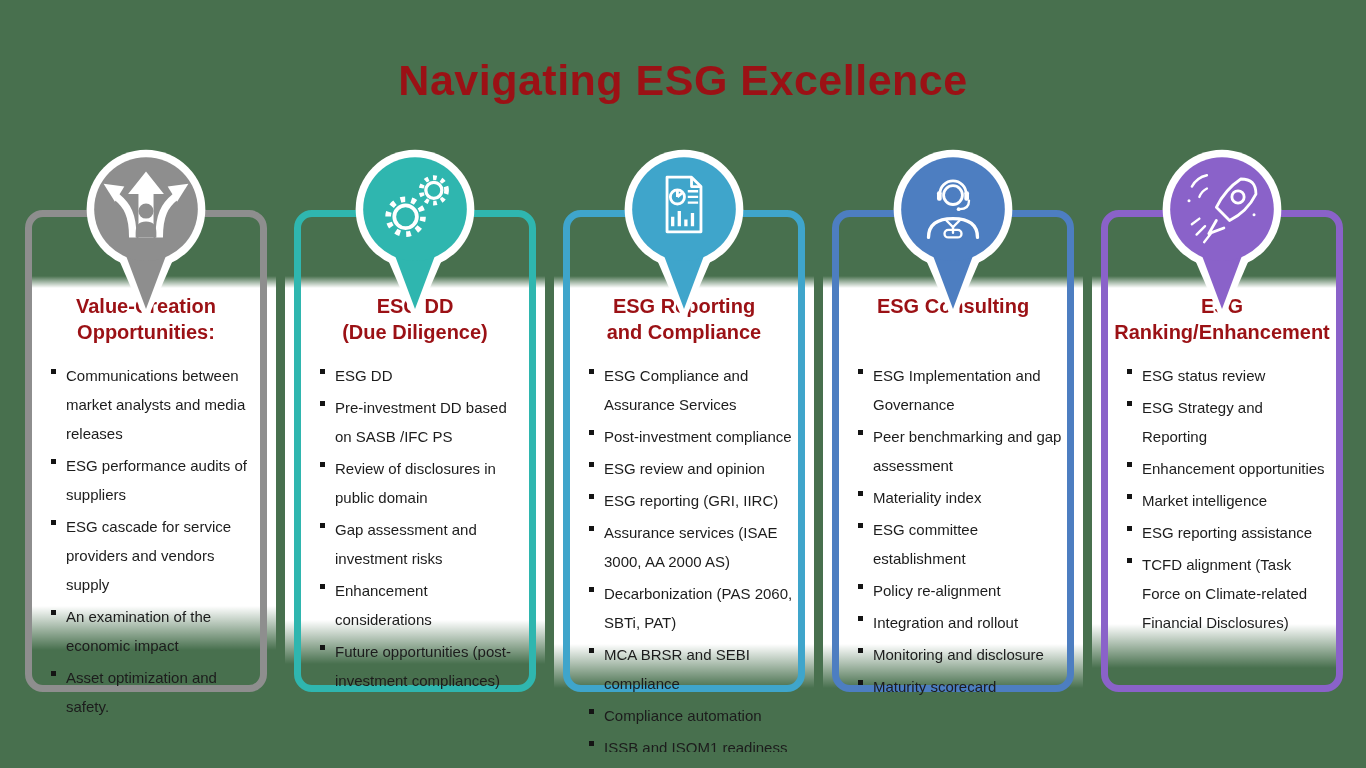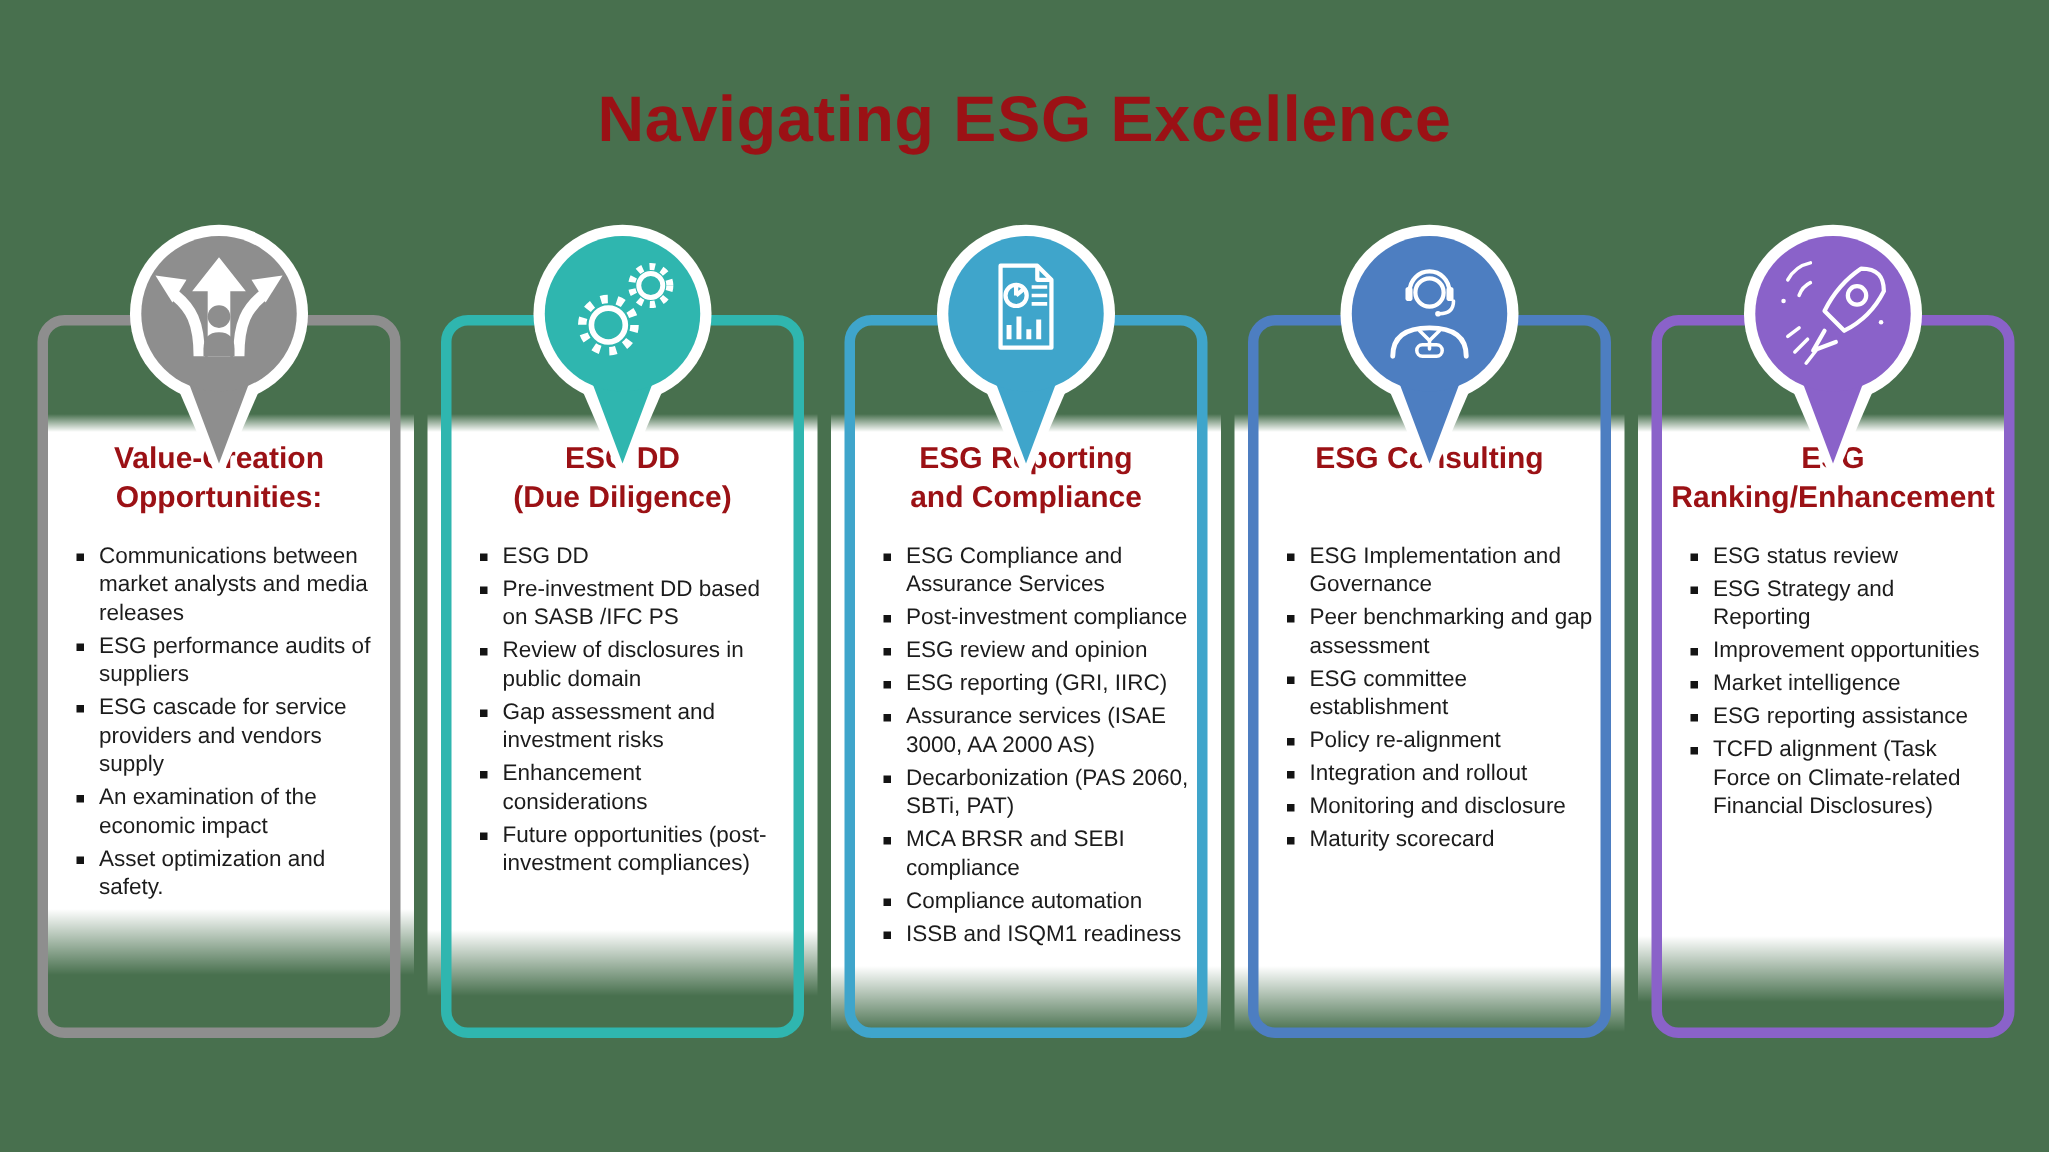--- a/index.html
+++ b/index.html
@@ -43,21 +43,21 @@
   .heading {
     margin:76px 4px 0; min-height:52px;
     text-align:center; font-size:20px; line-height:26px; font-weight:bold;
     color:#9B1115;
   }
   .heading span { display:block; }
 
   .bullets { margin:16px 0 0; padding:0 4px 0 14px; list-style:none; }
   .bullets li {
     position:relative; padding-left:20px; margin-bottom:3px;
-    font-size:15px; line-height:19px; font-weight:500; color:#1C1C1C;
+    font-size:15px; line-height:29px; font-weight:500; color:#1C1C1C;
   }
   .bullets li::before {
     content:""; position:absolute; left:5px; top:8px;
     width:5px; height:5px; background:#141414;
   }
 
   .pin {
     position:absolute; top:-63px; left:50%; transform:translateX(-50%);
     z-index:4; width:132px; height:179px;
   }
@@ -200,20 +200,21 @@
       </svg>
     </div>
     <div class="content">
       <div class="heading">
         <span>ESG Consulting</span>
         <span></span>
       </div>
       <ul class="bullets">
         <li>ESG Implementation and Governance</li>
         <li>Peer benchmarking and gap assessment</li>
+        <li>Materiality index</li>
         <li>ESG committee establishment</li>
         <li>Policy re-alignment</li>
         <li>Integration and rollout</li>
         <li>Monitoring and disclosure</li>
         <li>Maturity scorecard</li>
       </ul>
     </div>
   </div>
 
   <div class="card card5" style="--accent: #8A62C9;">
@@ -237,21 +238,21 @@
       </svg>
     </div>
     <div class="content">
       <div class="heading">
         <span>ESG</span>
         <span>Ranking/Enhancement</span>
       </div>
       <ul class="bullets">
         <li>ESG status review</li>
         <li>ESG Strategy and Reporting</li>
-        <li>Improvement opportunities</li>
+        <li>Enhancement opportunities</li>
         <li>Market intelligence</li>
         <li>ESG reporting assistance</li>
         <li>TCFD alignment (Task Force on Climate-related Financial Disclosures)</li>
       </ul>
     </div>
   </div>
 
 </div>
 
 </body></html>

